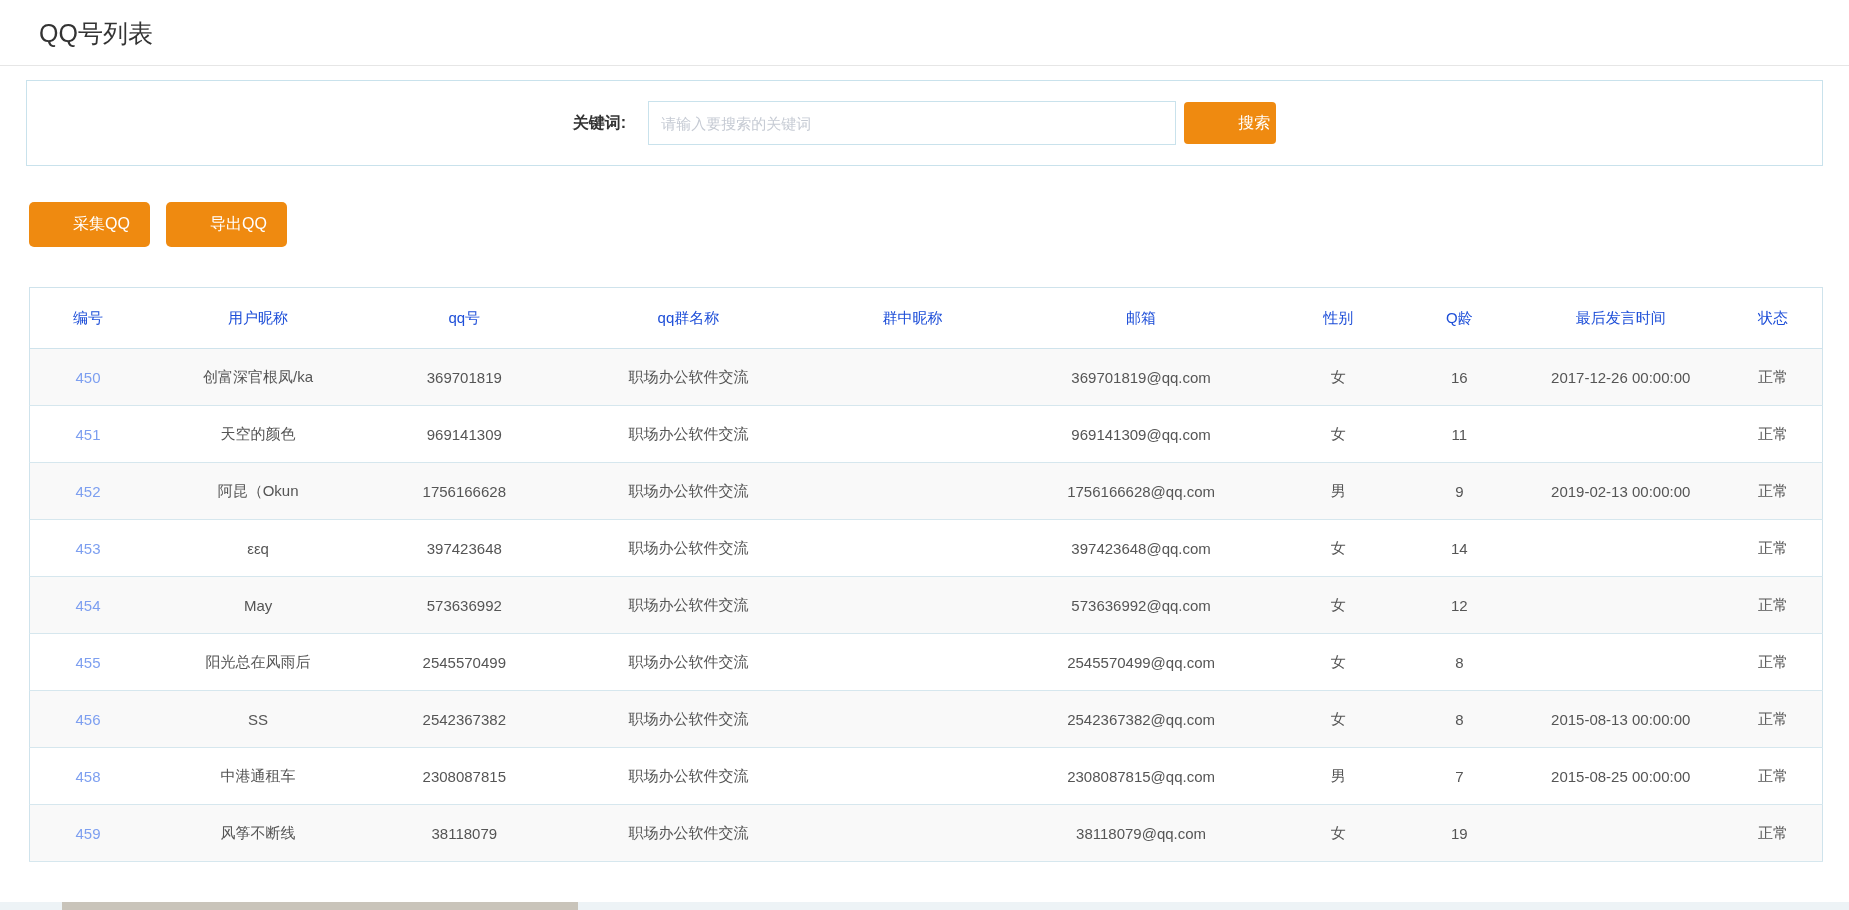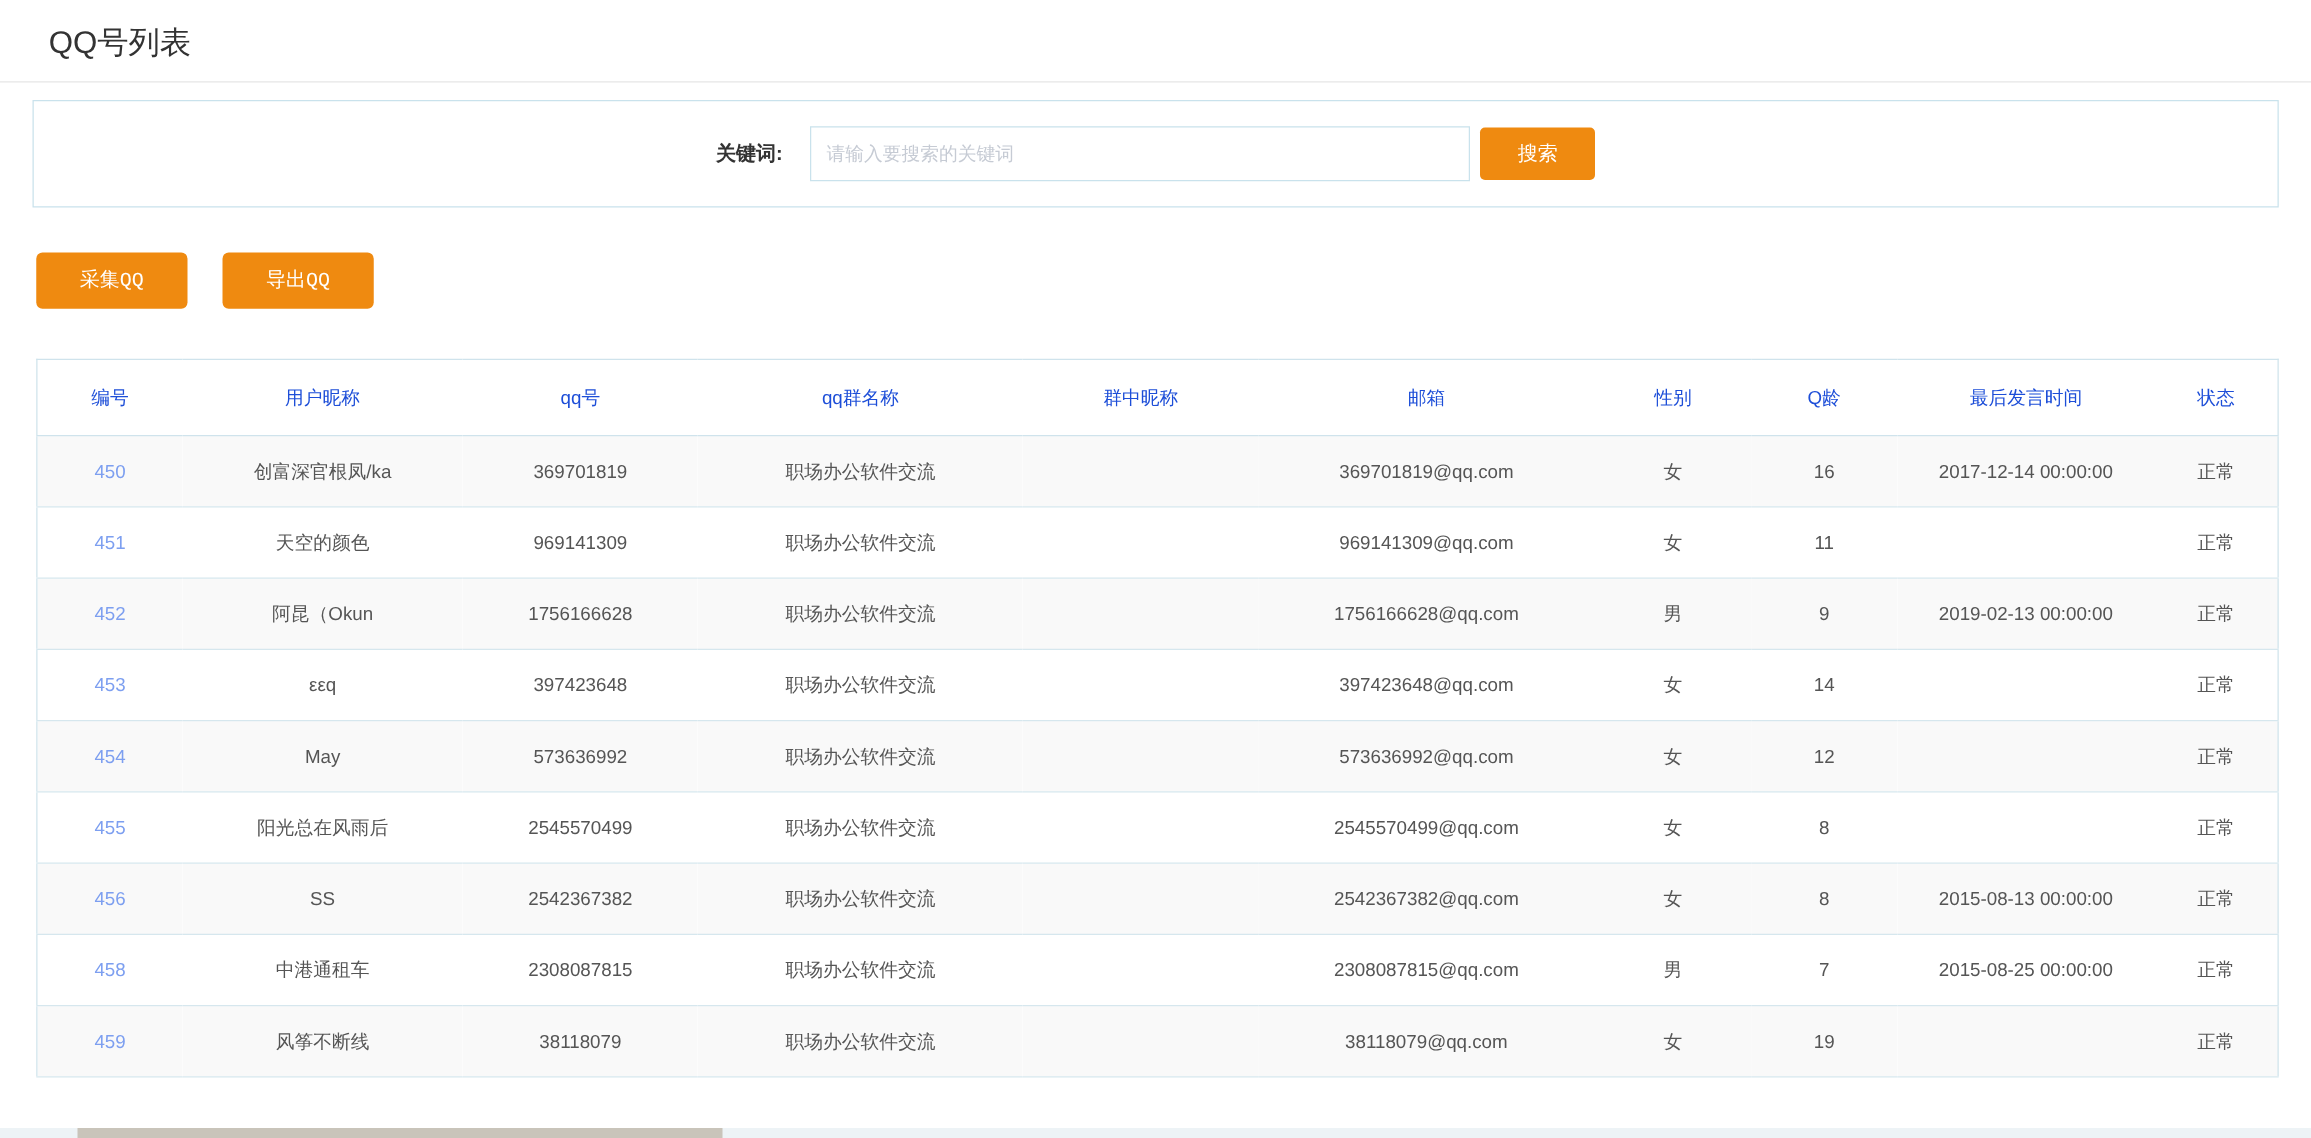--- a/index.html
+++ b/index.html
@@ -47,34 +47,34 @@
     color: #555;
     font-family: inherit;
   }
   .keyword-input::placeholder { color: #c6cbd4; }
   .btn-orange {
     background: #ef8a10;
     color: #ffffff;
     border: none;
     cursor: pointer;
     font-family: inherit;
+    text-align: right;
   }
   .search-btn {
     width: 92px;
     height: 42px;
     margin-left: 8px;
     border-radius: 4px;
     font-size: 16px;
   }
   
   .action-row {
     margin: 36px 26px 0 29px;
     display: flex;
-    gap: 28px;
-    font-family: Liberation Mono, monospace;
+    gap: 16px;
   }
   .action-btn {
     min-width: 121px;
     height: 45px;
     border-radius: 5px;
     font-size: 16px;
     padding: 0 20px;
   }
   
   .table-wrap {
@@ -185,21 +185,21 @@
     <tbody>
         <tr>
           <td><a class="row-link">450</a></td>
           <td>创富深官根凤/ka</td>
           <td>369701819</td>
           <td>职场办公软件交流</td>
           <td></td>
           <td>369701819@qq.com</td>
           <td>女</td>
           <td>16</td>
-          <td>2017-12-14 00:00:00</td>
+          <td>2017-12-26 00:00:00</td>
           <td>正常</td>
         </tr>
         <tr>
           <td><a class="row-link">451</a></td>
           <td>天空的颜色</td>
           <td>969141309</td>
           <td>职场办公软件交流</td>
           <td></td>
           <td>969141309@qq.com</td>
           <td>女</td>

